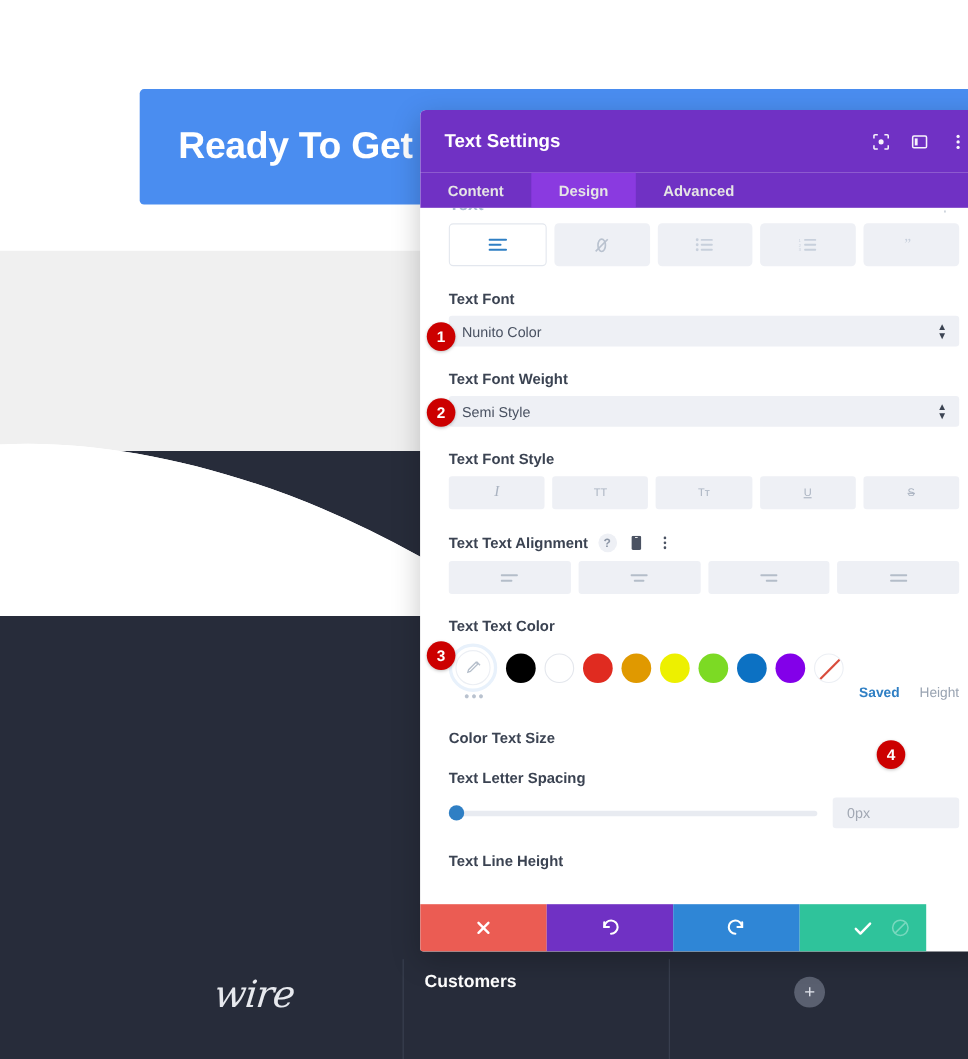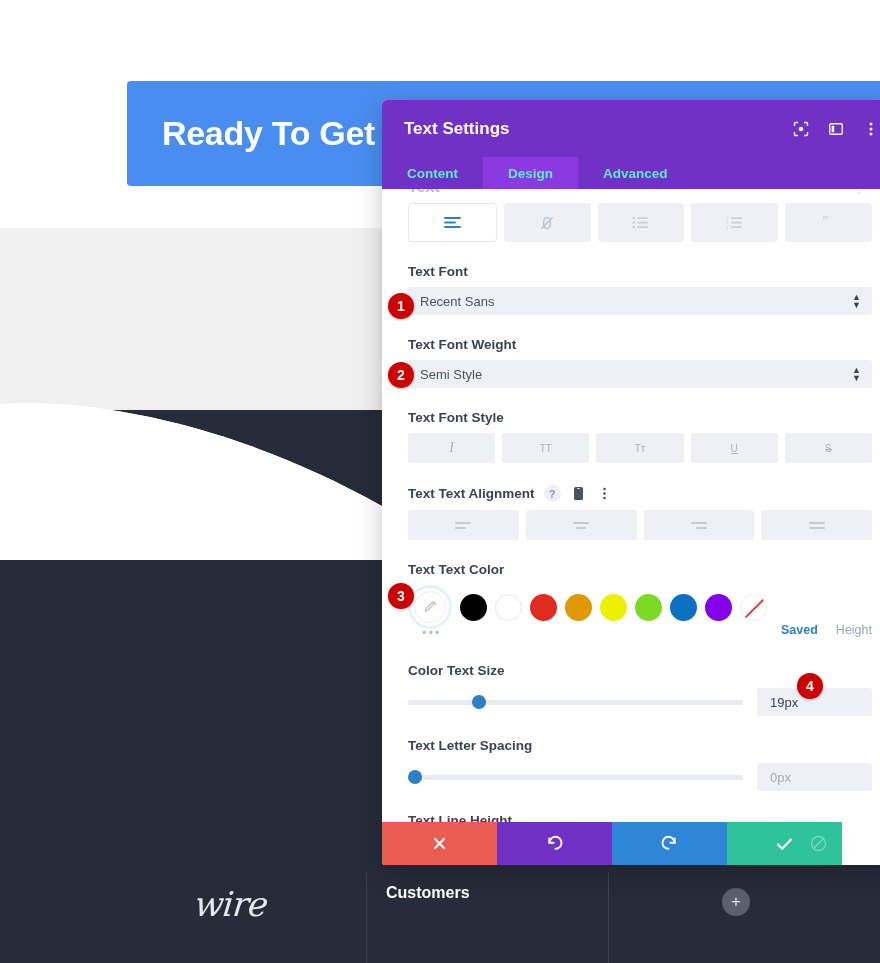--- a/index.html
+++ b/index.html
@@ -52,21 +52,21 @@
     height:57px; background:#7031c4; display:flex; align-items:center;
     padding:0 18px 0 22px;
   }
   .modal-title { color:#ffffff; font-size:17px; font-weight:bold; flex:1; }
   .hdr-icons { display:flex; align-items:center; gap:17px; }
   .hdr-icon { width:18px; height:18px; display:flex; align-items:center; justify-content:center;
     color:#ffffff; opacity:.95; }
   .hdr-icon svg { display:block; }
 
   .modal-tabs { height:32px; background:#7031c4; display:flex; align-items:stretch; }
-  .tab { color:#5eead4; font-size:13.5px; font-weight:bold; display:flex; align-items:center;
+  .tab { color:#e5e5e5; font-size:13.5px; font-weight:bold; display:flex; align-items:center;
     padding:0 25px; }
   .tab.active { background:#8a3ae0; }
 
   .modal-body { position:relative; height:633px; background:#ffffff; overflow:hidden; }
 
   .sec-head-partial {
     position:absolute; left:26px; top:-11px; color:#5b7fa6; font-size:16px; font-weight:600; opacity:.5;
   }
   .sec-head-icons { position:absolute; right:32px; top:-10px; color:#9aa7b8; font-size:14px;
     display:flex; gap:14px; opacity:.55; }
@@ -263,21 +263,21 @@
           </div>
           <div class="fmt-btn">
             <svg width="16" height="13" viewBox="0 0 16 13" fill="#c8d0dc">
               <text x="1" y="10" font-size="14" font-family="serif">”</text>
             </svg>
           </div>
         </div>
 
         <div class="field-label">Text Font</div>
         <div class="select">
-          <span>Recent Sans</span>
+          <span>Nunito Color</span>
           <span class="arrows">▲<br>▼</span>
         </div>
 
         <div class="field-label">Text Font Weight</div>
         <div class="select">
           <span>Semi Style</span>
           <span class="arrows">▲<br>▼</span>
         </div>
 
         <div class="field-label">Text Font Style</div>
@@ -351,27 +351,20 @@
         </div>
         <div class="dots-row">
           <span class="dots">•••</span>
           <span class="saved-recent">
             <span class="saved">Saved</span>
             <span class="recent">Height</span>
           </span>
         </div>
 
         <div class="field-label">Color Text Size</div>
-        <div class="slider-row">
-          <div class="slider">
-            <div class="track"></div>
-            <div class="thumb" style="left:19%"></div>
-          </div>
-          <div class="val-box filled">19px</div>
-        </div>
 
         <div class="field-label">Text Letter Spacing</div>
         <div class="slider-row">
           <div class="slider">
             <div class="track"></div>
             <div class="thumb" style="left:0%"></div>
           </div>
           <div class="val-box">0px</div>
         </div>
 

